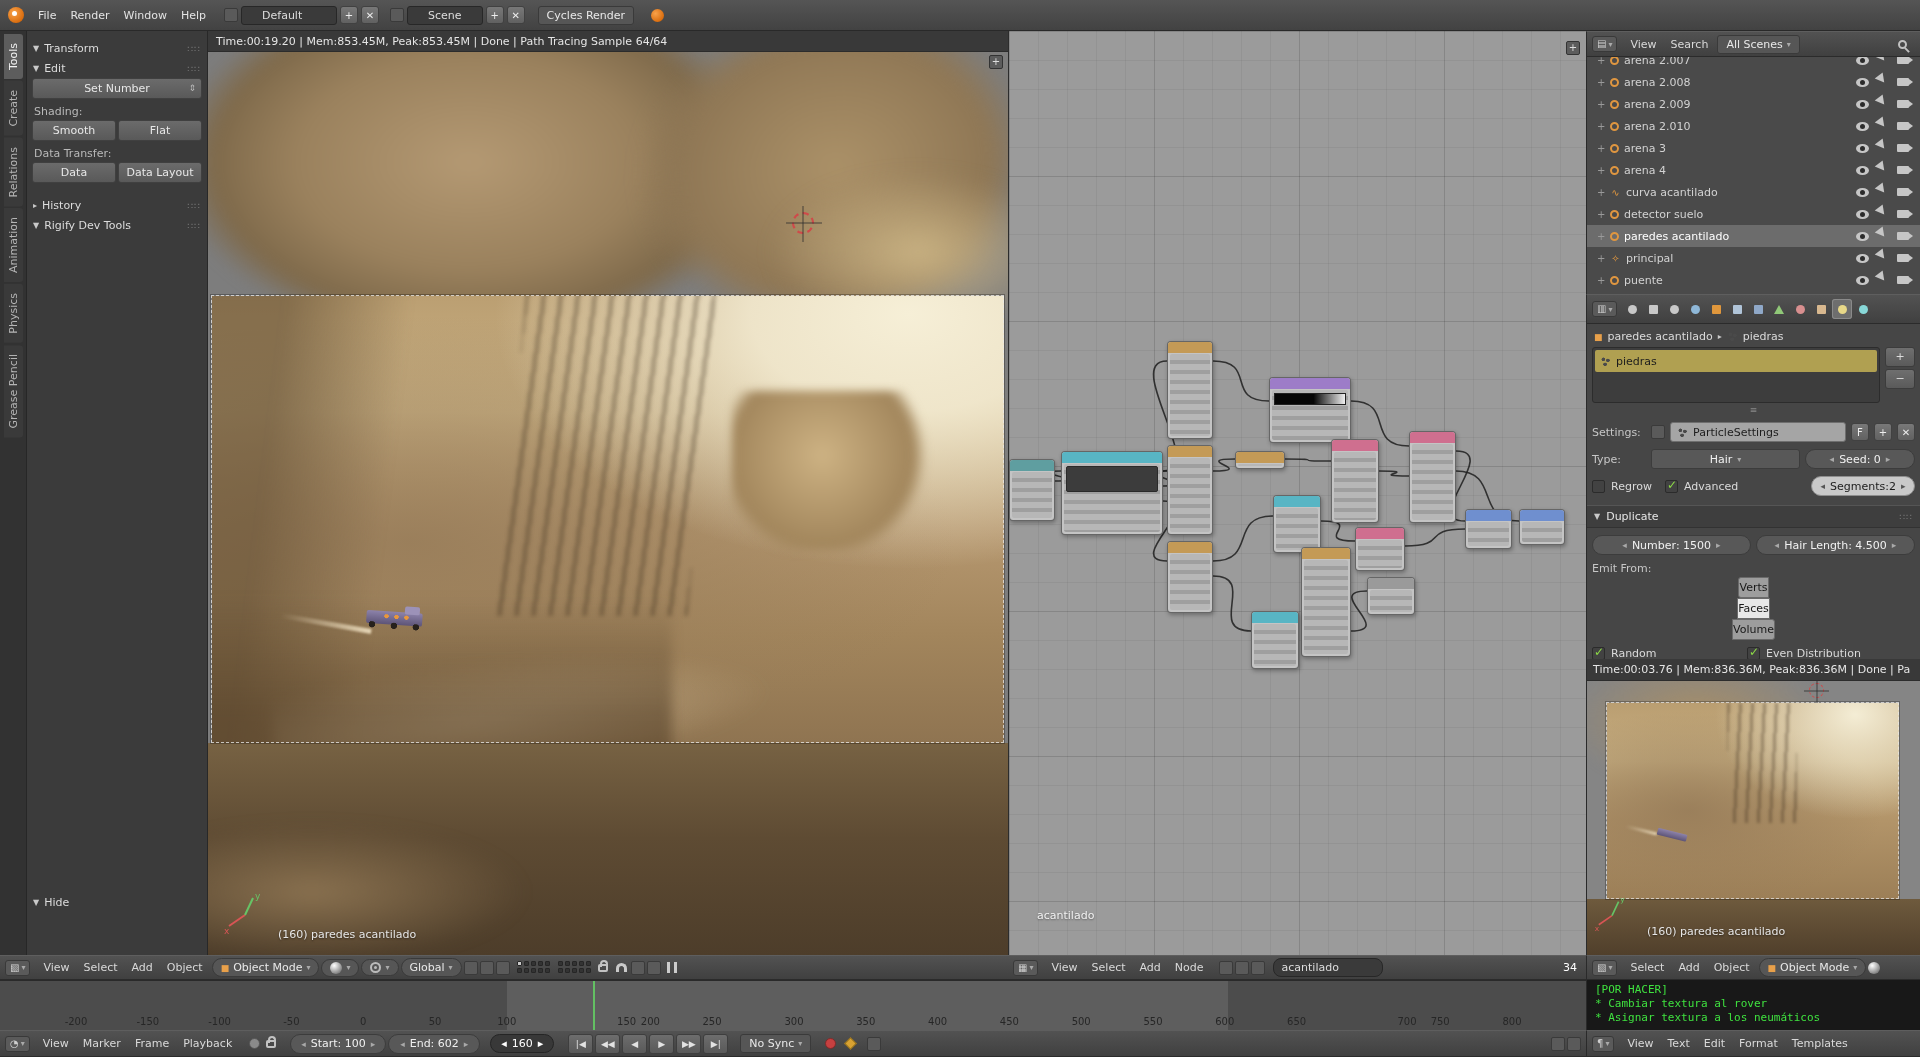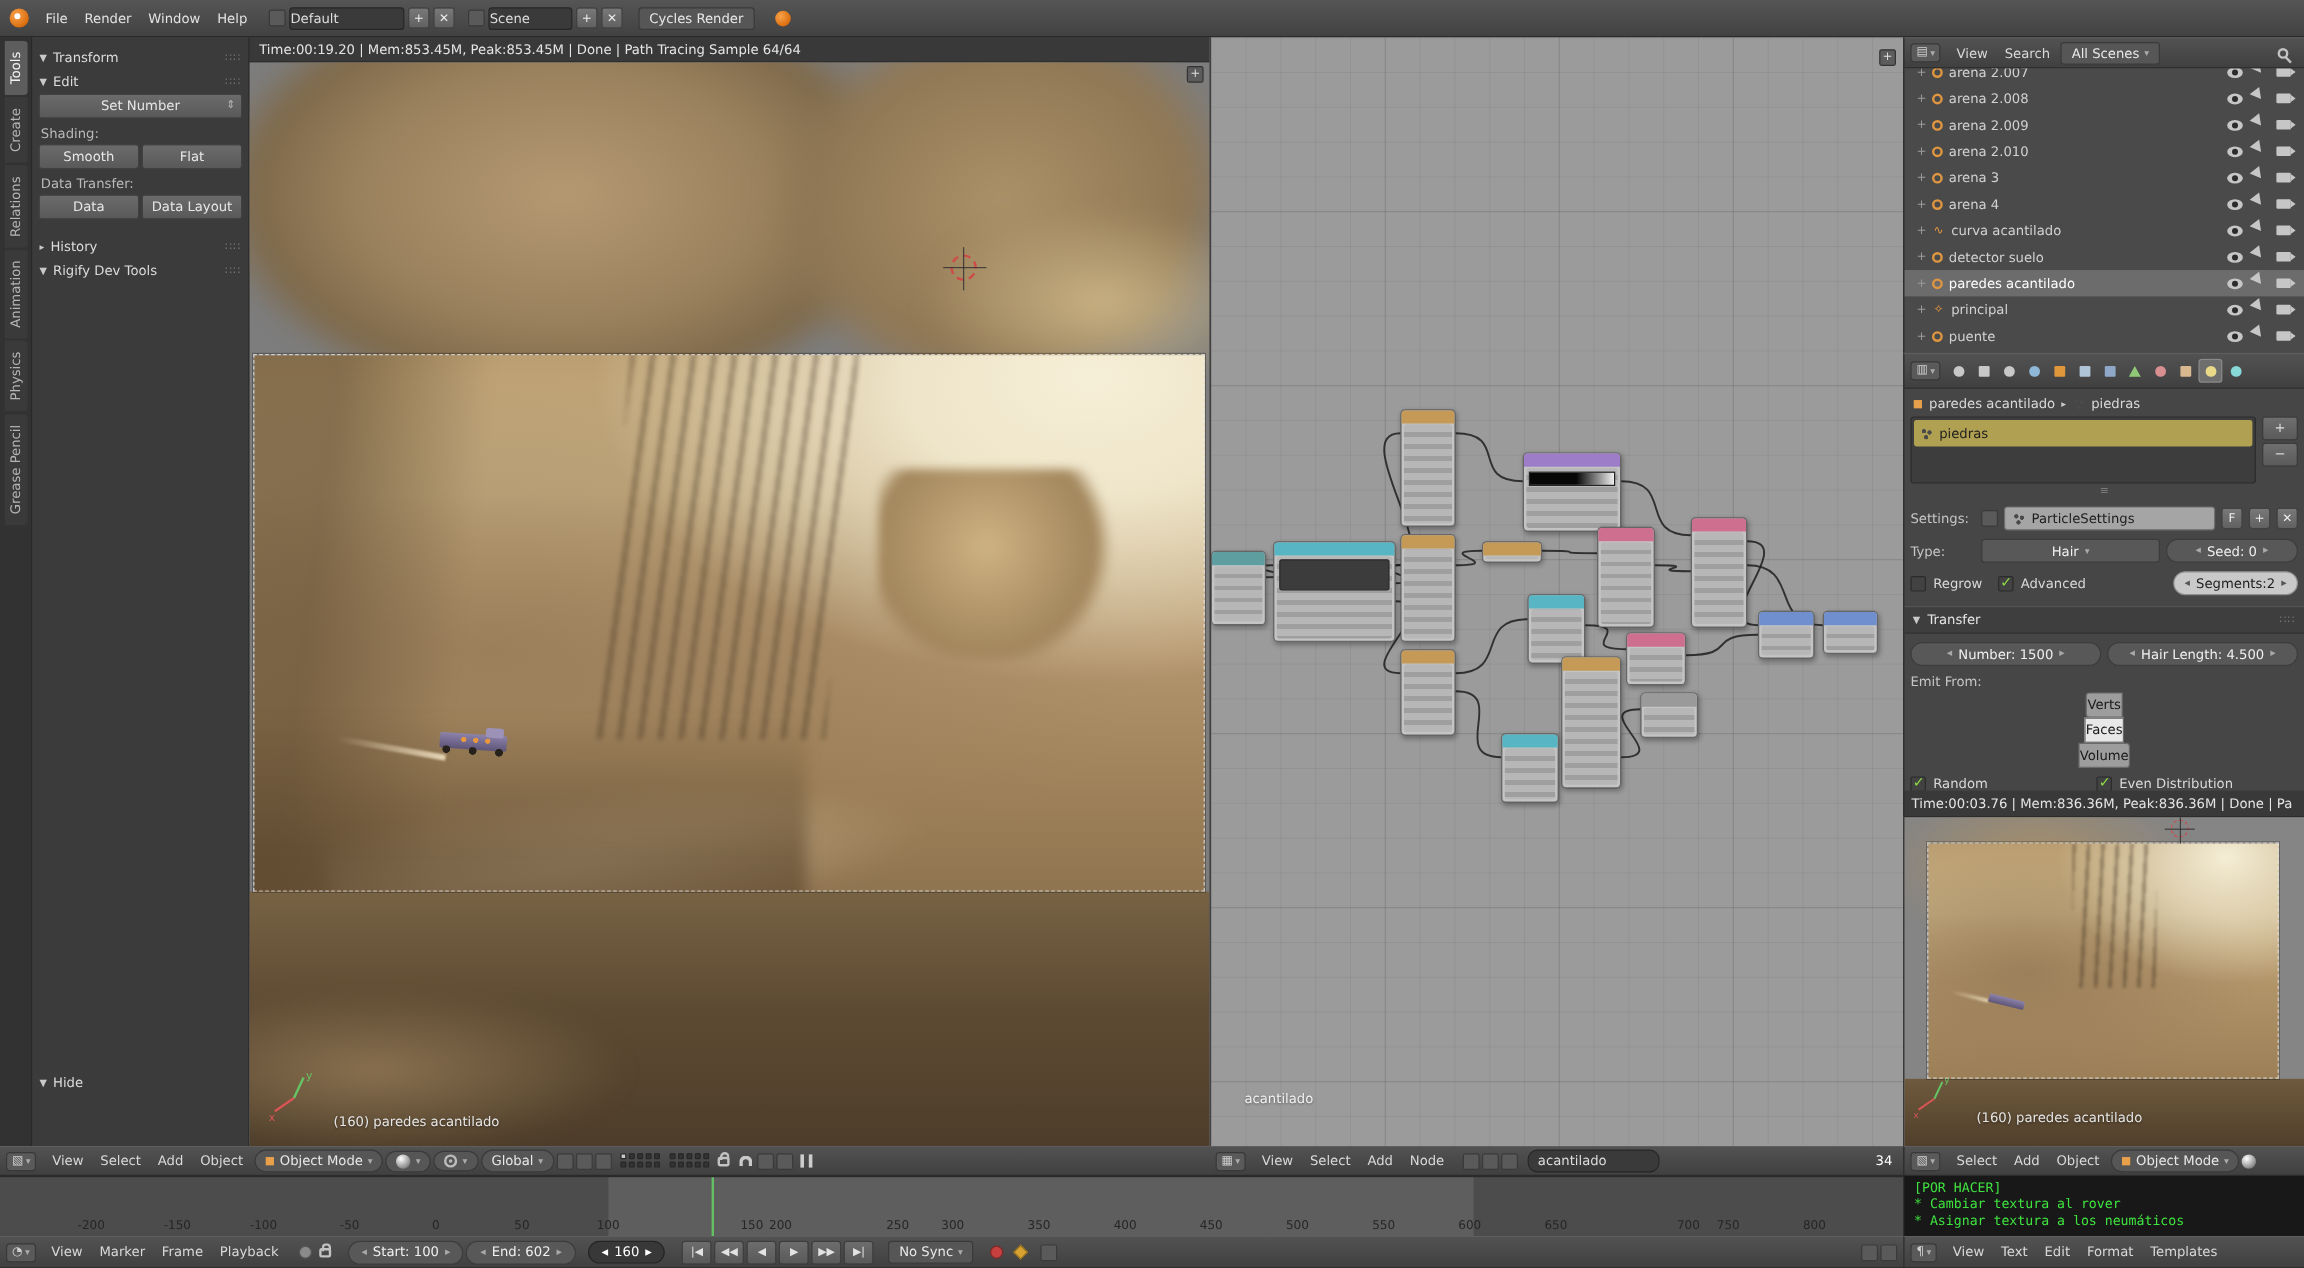--- a/index.html
+++ b/index.html
@@ -29,21 +29,21 @@
 .i-lock::before{content:"";position:absolute;left:0;top:-6px;width:4px;height:5px;border:2px solid #c2c2c2;border-bottom:none;border-radius:4px 4px 0 0;}
 .i-mag{position:relative;width:9px;height:9px;border:2px solid #c2c2c2;border-radius:50%;margin-left:auto;margin-right:8px;}
 .i-mag::after{content:"";position:absolute;right:-5px;bottom:-4px;width:6px;height:2px;background:#c2c2c2;transform:rotate(45deg);}
 
 #topbar{left:0;top:0;width:1920px;height:31px;background:linear-gradient(#555,#424242);border-bottom:1px solid #292929;display:flex;align-items:center;gap:3px;padding:0 8px;color:#e3e3e3;}
 .blogo{width:16px;height:16px;border-radius:50%;background:radial-gradient(circle at 35% 35%,#f9a24a,#d86a0b 75%);position:relative;margin-right:4px;}
 .blogo::after{content:"";position:absolute;left:4px;top:4px;width:5px;height:5px;border-radius:50%;background:#fff;}
 .bsm{width:13px;height:13px;border-radius:50%;background:radial-gradient(circle at 35% 35%,#f9a24a,#d86a0b 75%);margin:0 5px 0 14px;}
 .stats{color:#d8d8d8;white-space:nowrap;}
 .sbtn{display:inline-flex;align-items:center;justify-content:center;width:18px;height:18px;background:linear-gradient(#787878,#616161);border:1px solid #414141;border-radius:3px;color:#eee;font-size:10px;}
-.inset{background:#3a3a3a;border:1px solid #272727;border-radius:3px;padding:2px 0;color:#ddd;min-width:96px;}
+.inset{background:#3a3a3a;border:1px solid #272727;border-radius:3px;padding:2px 20px;color:#ddd;min-width:96px;}
 
 #left-tabs{left:0;top:31px;width:27px;height:924px;background:#323232;border-right:1px solid #272727;display:flex;flex-direction:column;align-items:center;padding-top:2px;}
 .vtab{writing-mode:vertical-rl;transform:rotate(180deg);padding:9px 3px;margin:1px 0;border-radius:3px 0 0 3px;background:#3a3a3a;color:#b5b5b5;font-size:11px;}
 .vtab.active{background:#5d5d5d;color:#f2f2f2;}
 #toolshelf{left:27px;top:31px;width:181px;height:924px;background:#3b3b3b;border-right:1px solid #282828;padding:4px 5px;overflow:hidden;}
 .phead{display:flex;align-items:center;gap:5px;color:#dcdcdc;margin:7px 1px 3px;}
 .tri{font-size:8px;color:#c9c9c9;}
 .dots{margin-left:auto;color:#7b7b7b;font-size:9px;letter-spacing:1px;}
 .tbtn{display:block;width:100%;margin:2px 0;padding:3px 2px;text-align:center;background:linear-gradient(#6b6b6b,#595959);border:1px solid #404040;border-radius:3px;color:#e7e7e7;font-size:11px;position:relative;white-space:nowrap;overflow:hidden;}
 .pair{display:flex;gap:2px;margin:2px 0;align-items:flex-end;}
@@ -685,21 +685,21 @@
         <span>Advanced</span>
       </span>
       <span class="stepper light" style="max-width:104px;margin-left:auto;">
         <span class="ar">◂</span>
         <span>Segments:2</span>
         <span class="ar">▸</span>
       </span>
     </div>
     <div class="emh">
       <span class="tri">▼</span>
-      <span>Transfer</span>
+      <span>Duplicate</span>
       <span class="dots">∷∷</span>
     </div>
     <div class="prow">
       <span class="stepper">
         <span class="ar">◂</span>
         <span>Number: 1500</span>
         <span class="ar">▸</span>
       </span>
       <span class="stepper">
         <span class="ar">◂</span>
@@ -797,21 +797,21 @@
     <div id="range-band" class="band" style="left: 506.8px; width: 720.872px;"></div>
   <span class="tick" style="left: 76px;">-200</span>
       <span class="tick" style="left: 147.8px;">-150</span>
       <span class="tick" style="left: 219.6px;">-100</span>
       <span class="tick" style="left: 291.4px;">-50</span>
       <span class="tick" style="left: 363.2px;">0</span>
       <span class="tick" style="left: 435px;">50</span>
       <span class="tick" style="left: 506.8px;">100</span>
       <span class="tick" style="left: 578.6px; margin-left: 48px;">150</span>
       <span class="tick" style="left: 650.4px;">200</span>
-      <span class="tick" style="left: 748px;">250</span>
+      <span class="tick" style="left: 712px;">250</span>
       <span class="tick" style="left: 794px;">300</span>
       <span class="tick" style="left: 865.8px;">350</span>
       <span class="tick" style="left: 937.6px;">400</span>
       <span class="tick" style="left: 1009.4px;">450</span>
       <span class="tick" style="left: 1081.2px;">500</span>
       <span class="tick" style="left: 1153px;">550</span>
       <span class="tick" style="left: 1224.8px;">600</span>
       <span class="tick" style="left: 1296.6px;">650</span>
       <span class="tick" style="left: 1407px;">700</span>
       <span class="tick" style="left: 1440.2px;">750</span>

